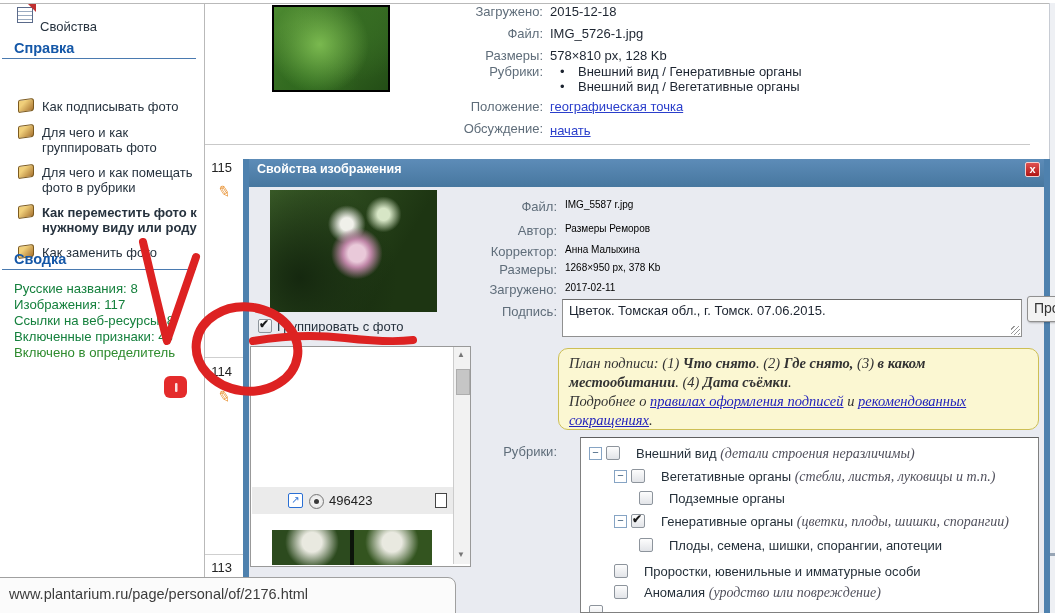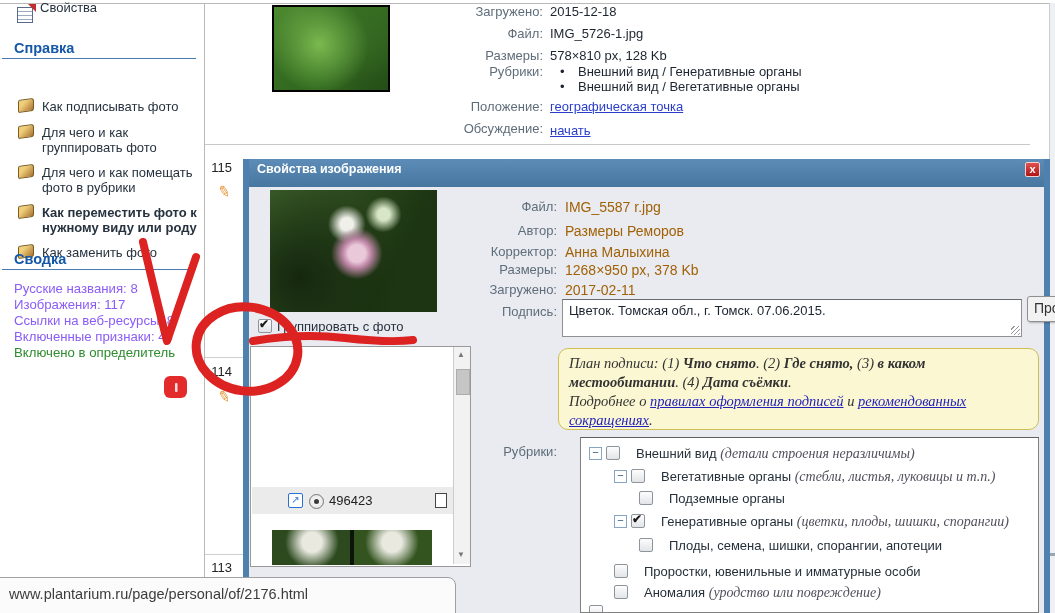--- a/index.html
+++ b/index.html
@@ -9,21 +9,21 @@
   .hline{position:absolute;height:1px;background:#b9b9b9;}
   .vline{position:absolute;width:1px;background:#b9b9b9;}
   
   .side-item{position:absolute;font-size:13px;color:#26323e;cursor:pointer;}
   .heading{position:absolute;font-size:14.5px;font-weight:bold;color:#1558a8;}
   .h-under{position:absolute;height:1px;background:#4a7ab0;width:194px;left:2px;}
   .book{display:inline-block;width:14px;height:11px;background:linear-gradient(135deg,#f0cf7a 30%,#a97432);
         border:1px solid #7c5a1e;border-radius:2px 3px 3px 2px;transform:skewY(-8deg);}
   .help-item{position:absolute;left:18px;display:flex;gap:8px;cursor:pointer;margin-top:29px;}
   .help-item span.txt{font-size:13px;line-height:15px;color:#26323e;width:160px;}
-  .stat{position:absolute;left:14px;font-size:13.2px;color:#8b5cf6;}
+  .stat{position:absolute;left:14px;font-size:13.2px;color:#15803d;}
   .greenlink{position:absolute;left:14px;font-size:13.2px;color:#2e8b2e;cursor:pointer;}
   .propicon{position:absolute;width:14px;height:14px;border:1px solid #5a6a8a;background:
      repeating-linear-gradient(#fff 0 3px,#9aabc0 3px 4px);}
   .propicon:after{content:"";position:absolute;right:-4px;top:-4px;border:4px solid transparent;
      border-top-color:#c03030;border-right-color:#c03030;}
   
   .lbl{position:absolute;width:120px;text-align:right;font-size:13px;color:#5f6d7a;}
   .val{position:absolute;font-size:13px;color:#1c2430;white-space:nowrap;}
   .lnk{color:#2a3ecb;text-decoration:underline;cursor:pointer;}
   .bullet{position:absolute;font-size:13px;color:#1c2430;}
@@ -74,21 +74,21 @@
   .stack:before{content:"";position:absolute;left:2px;top:-4px;width:10px;height:13px;border:1px solid #666;background:#fff;z-index:-1;}
   .photo-strip{position:absolute;left:21px;top:183px;width:160px;height:35px;
      background:radial-gradient(circle at 25% 35%,#e9e9e0 0 8%,transparent 22%),
                 radial-gradient(circle at 75% 35%,#e9e9e0 0 8%,transparent 22%),
                 linear-gradient(90deg,#2c4a1e 0 49%,#0c140a 49% 51%,#33541f 51%);}
   .sbar{position:absolute;left:202px;top:0;width:16px;height:217px;background:#f2f2f2;border-left:1px solid #ccc;}
   .sarrow{position:absolute;left:3px;width:10px;font-size:8px;color:#777;cursor:pointer;}
   .sthumb{position:absolute;left:2px;top:22px;width:12px;height:24px;background:#c6c6c6;border:1px solid #adadad;cursor:pointer;}
   
   .dlbl{position:absolute;left:158px;width:150px;text-align:right;font-size:13px;color:#5f6d7a;}
-  .dval{position:absolute;left:316px;font-size:14px;color:#a16207;white-space:nowrap;}
+  .dval{position:absolute;left:316px;font-size:10px;color:#000000;white-space:nowrap;}
   #caption{position:absolute;left:313px;top:140px;width:460px;height:38px;box-sizing:border-box;
      background:#fff;border:1px solid #909090;border-top-color:#6a6a6a;font-size:13px;color:#1c2430;
      padding:3px 6px;}
   .resize{position:absolute;right:1px;bottom:1px;width:9px;height:9px;cursor:nwse-resize;
      background:repeating-linear-gradient(135deg,transparent 0 2px,#999 2px 3px);}
   #note{position:absolute;left:309px;top:189px;width:481px;height:82px;box-sizing:border-box;
      background:#fbf7d2;border:1px solid #cdbf55;border-radius:10px;padding:5px 10px;
      font-family:"Liberation Serif",serif;font-size:14.5px;line-height:1.3;color:#333;}
   .i{font-style:italic;}
   .bi{font-style:italic;font-weight:bold;margin-top:16px;}
@@ -112,21 +112,21 @@
   #redsvg{position:absolute;left:0;top:0;z-index:80;pointer-events:none;}
 </style>
 </head>
 <body>
 
 <div id="app">
   <div class="hline" style="left:0;top:3px;width:1049px;"></div>
   <div class="vline" style="left:204px;top:3px;height:574px;"></div>
 
   <span class="propicon" style="left:17px;top:7px;"></span>
-  <div class="side-item" style="left:40px;top:0;">Свойства</div>
+  <div class="side-item" style="left:40px;top:19px;">Свойства</div>
 
   <div class="heading" style="left:14px;top:40px;">Справка</div>
   <div class="h-under" style="top:58px;"></div>
 
   <div class="help-item" style="top:70px;">
       <span class="book"></span>
       <span class="txt">Как подписывать фото</span>
     </div>
   <div class="help-item" style="top:96px;">
       <span class="book"></span>

